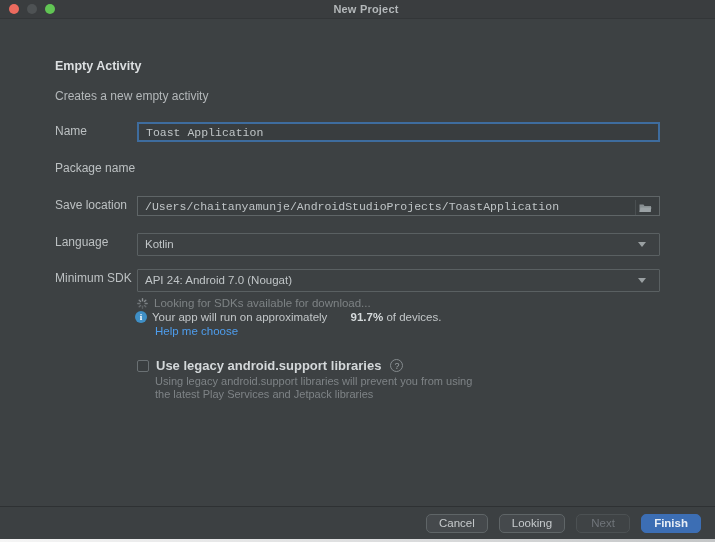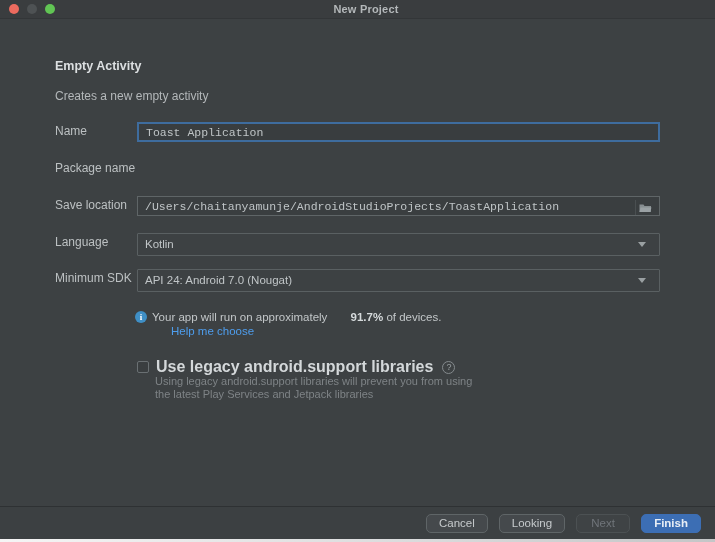--- a/index.html
+++ b/index.html
@@ -93,33 +93,33 @@
   .sdk-info b { color: #d6dadc; padding-left: 20px; }
   .info-icon {
     width: 12px; height: 12px; border-radius: 50%;
     background: #3f8fc6; color: #ffffff;
     font-size: 9px; font-weight: bold; font-family: "Liberation Serif", serif;
     display: flex; align-items: center; justify-content: center;
     flex: 0 0 12px;
   }
   .help-link {
     position: absolute; left: 155px; top: 306px;
-    font-size: 11.5px; color: #4e9ded; cursor: pointer; margin-left: 16px;
+    font-size: 11.5px; color: #4e9ded; cursor: pointer;
   }
   
   .legacy-row {
     position: absolute; left: 137px; top: 339px;
     display: flex; align-items: center; gap: 7px;
   }
   .checkbox {
     width: 12px; height: 12px;
     background: #3a3e40; border: 1px solid #6a7073; border-radius: 2px;
     cursor: pointer;
   }
-  .legacy-label { font-size: 16px; font-weight: bold; color: #d4d8da; }
+  .legacy-label { font-size: 13px; font-weight: bold; color: #d4d8da; }
   .help-circle {
     width: 13px; height: 13px; border-radius: 50%;
     border: 1px solid #848a8d; color: #9aa0a3;
     font-size: 9px; display: flex; align-items: center; justify-content: center;
     margin-left: 2px; cursor: pointer;
   }
   .legacy-desc {
     position: absolute; left: 155px; top: 356px;
     font-size: 11px; color: #7e8386; line-height: 13px;
   }
@@ -195,20 +195,37 @@
       <span>Kotlin</span>
       <span class="caret-down"></span>
     </div>
 
     <div class="row-label" style="top:250px;">Minimum SDK</div>
     <div class="combo" style="top:250px;">
       <span>API 24: Android 7.0 (Nougat)</span>
       <span class="caret-down"></span>
     </div>
 
+    <div class="sdk-loading">
+      <span>
+        <svg class="spinner-svg" width="11" height="11" viewBox="0 0 11 11">
+          <g stroke="#8a8f92" stroke-width="1.4" stroke-linecap="round">
+            <line x1="5.5" y1="0.8" x2="5.5" y2="2.8"></line>
+            <line x1="5.5" y1="8.2" x2="5.5" y2="10.2" stroke="#5c6164"></line>
+            <line x1="0.8" y1="5.5" x2="2.8" y2="5.5" stroke="#6f7477"></line>
+            <line x1="8.2" y1="5.5" x2="10.2" y2="5.5" stroke="#7a7f82"></line>
+            <line x1="2.2" y1="2.2" x2="3.6" y2="3.6" stroke="#82878a"></line>
+            <line x1="7.4" y1="7.4" x2="8.8" y2="8.8" stroke="#64696c"></line>
+            <line x1="2.2" y1="8.8" x2="3.6" y2="7.4" stroke="#686d70"></line>
+            <line x1="7.4" y1="3.6" x2="8.8" y2="2.2" stroke="#84898c"></line>
+          </g>
+        </svg>
+      </span>
+      <span>Looking for SDKs available for download...</span>
+    </div>
 
     <div class="sdk-info">
       <span class="info-icon">i</span>
       <span><span>Your app will run on approximately </span><b>91.7%</b><span> of devices.</span></span>
     </div>
 
     <div class="help-link">Help me choose</div>
 
     <div class="legacy-row">
       <span class="checkbox"></span>

